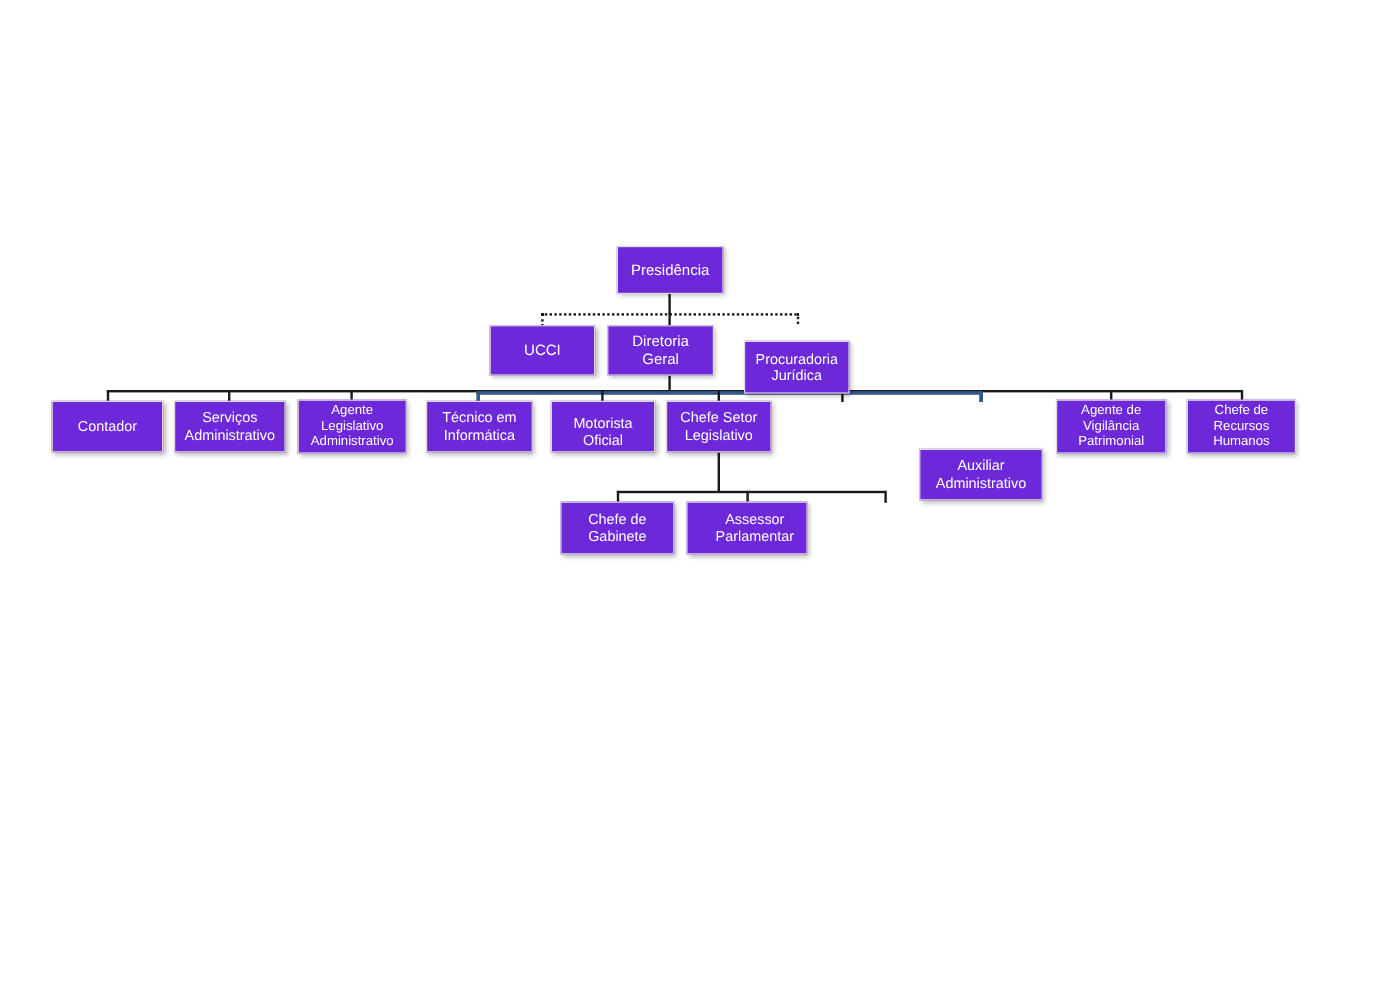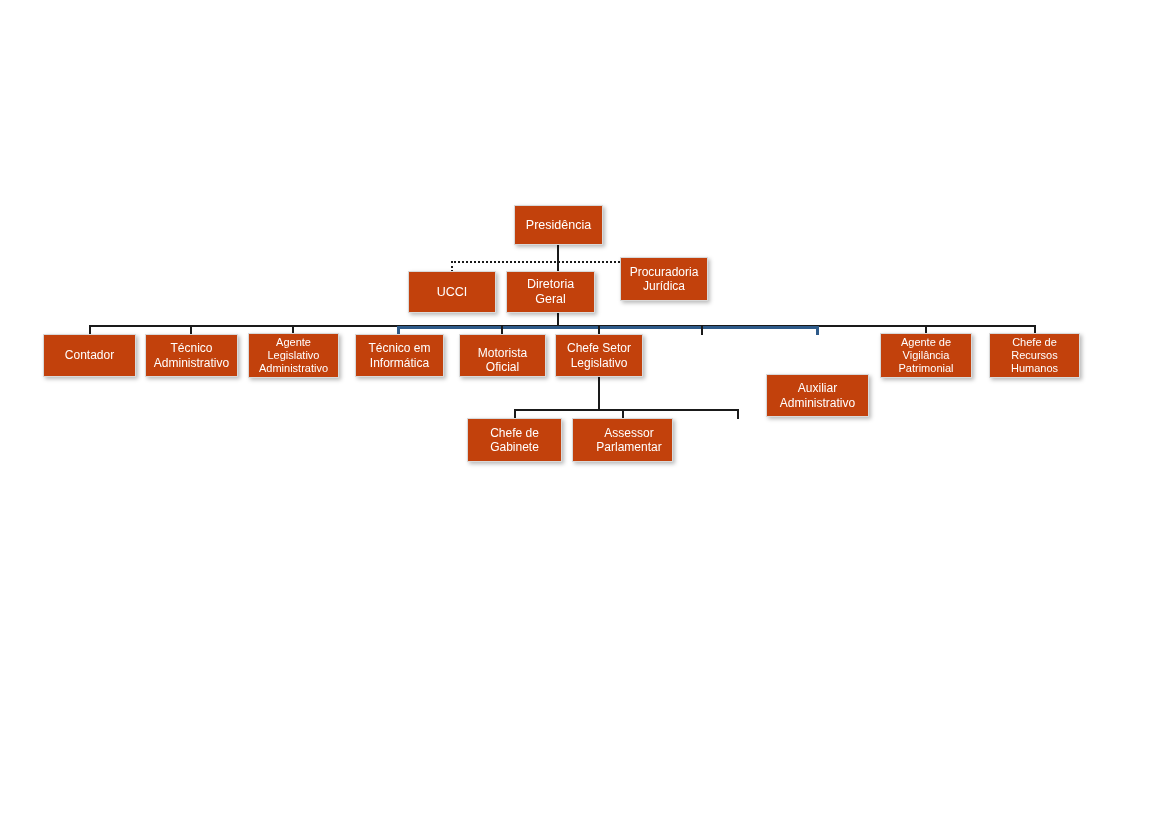--- a/index.html
+++ b/index.html
@@ -42,21 +42,21 @@
   }
   .dotline-v {
     position: absolute;
     width: 0;
     border-left: 2px dotted #1a1a1a;
   }
   
   .node {
     position: absolute;
     box-sizing: border-box;
-    background: #c2410c;
+    background: #6d28d9;
     border: 1px solid #d9d9d9;
     color: #ffffff;
     display: flex;
     align-items: center;
     justify-content: center;
     text-align: center;
     line-height: 1.18;
     padding: 2px 3px;
     box-shadow: 2px 2px 4px rgba(0,0,0,0.28);
     z-index: 5;
@@ -114,30 +114,30 @@
   <div class="node node-lg" style="left:514px; top:205px; width:89px; height:40px;">
     <span>Presidência</span>
   </div>
 
   <div class="node node-lg" style="left:408px; top:271px; width:88px; height:42px;">
     <span>UCCI</span>
   </div>
   <div class="node node-lg" style="left:506px; top:271px; width:89px; height:42px;">
     <span>Diretoria Geral</span>
   </div>
-  <div class="node node-md" style="left:620px; top:257px; width:88px; height:44px;align-items:center;">
+  <div class="node node-md" style="left:620px; top:284px; width:88px; height:44px;align-items:center;">
     <span>Procuradoria
 Jurídica</span>
   </div>
 
   <div class="node node-md" style="left:43px; top:334px; width:93px; height:43px;">
     <span>Contador</span>
   </div>
   <div class="node node-md" style="left:145px; top:334px; width:93px; height:43px;">
-    <span>Técnico
+    <span>Serviços
 Administrativo</span>
   </div>
   <div class="node node-sm" style="left:248px; top:333px; width:91px; height:45px;">
     <span>Agente
 Legislativo
 Administrativo</span>
   </div>
   <div class="node node-md" style="left:355px; top:334px; width:89px; height:43px;">
     <span>Técnico em
 Informática</span>

